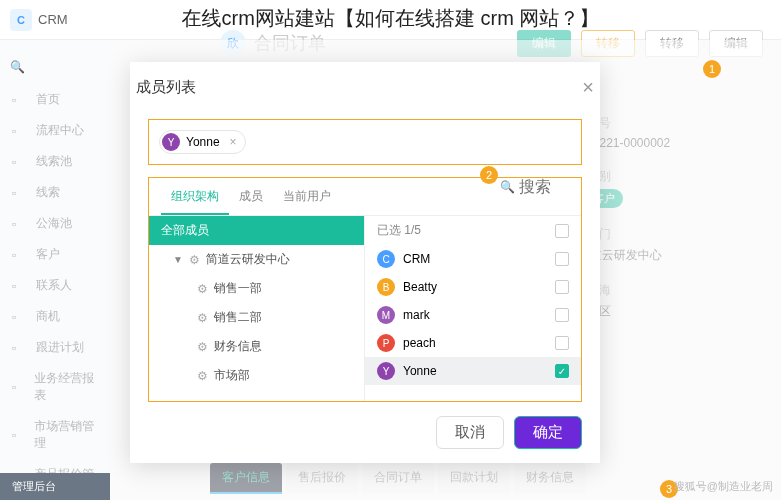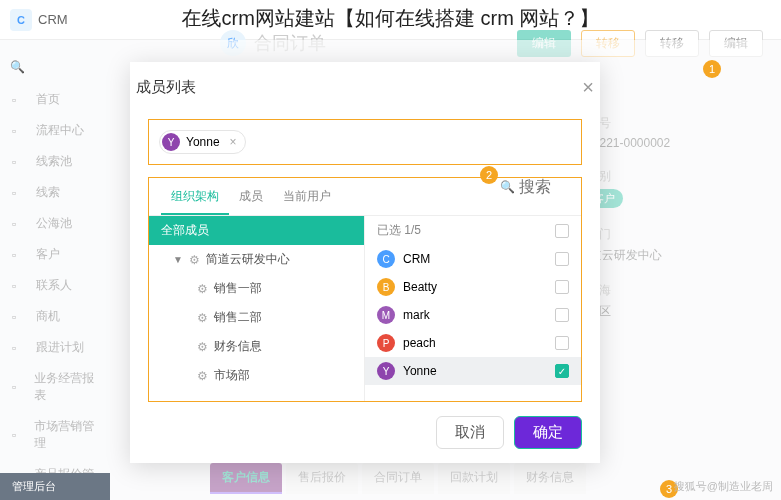--- a/index.html
+++ b/index.html
@@ -63,21 +63,21 @@
 .pick-item.selected { background: #eef0f2; }
 .pick-item .cb { margin-left: auto; width: 14px; height: 14px; border: 1px solid #ccc; border-radius: 2px; display: inline-flex; align-items: center; justify-content: center; }
 .pick-item.selected .cb { background: #1abc9c; border-color: #1abc9c; color: #fff; font-size: 10px; }
 
 .modal-foot { display: flex; justify-content: flex-end; gap: 10px; padding: 14px 18px; align-items: center; }
 .btn { padding: 6px 18px; border-radius: 6px; font-size: 15px; cursor: pointer; border: 1px solid #ddd; background: #fff; color: #555; }
 .btn-primary { background: #6d28d9; color: #fff; border-color: #1abc9c; }
 
 .bottom-tabs { position: absolute; bottom: 6px; left: 210px; display: flex; gap: 4px; z-index: 2; }
 .bottom-tab { padding: 6px 12px; font-size: 12px; color: #888; background: #f0f0f0; border-radius: 3px 3px 0 0; }
-.bottom-tab.active { background: #701a75; color: #1abc9c; border-bottom: 2px solid #8b5cf6; font-weight: bold; }
+.bottom-tab.active { background: #0f172a; color: #1abc9c; border-bottom: 2px solid #0ea5e9; }
 
 .floating-badge { position: absolute; z-index: 30; }
 .badge-2 { left: 350px; top: 104px; }
 .badge-3 { left: 530px; top: 418px; }
 .badge-1 { right: 60px; top: 60px; }
 
 .watermark { position: absolute; bottom: 6px; right: 8px; color: #bbb; font-size: 11px; z-index: 40; }
 
 .bg-header { position: absolute; left: 220px; top: 30px; color: #ccc; font-size: 18px; z-index: 1; display: flex; align-items: center; gap: 8px; }
 .bg-header .bg-avatar { width: 26px; height: 26px; border-radius: 50%; background: #e8f4fd; color: #4a9eff; display: flex; align-items: center; justify-content: center; font-size: 12px; }

